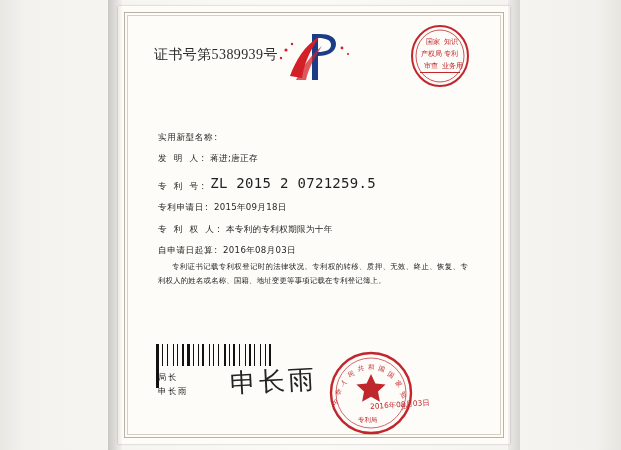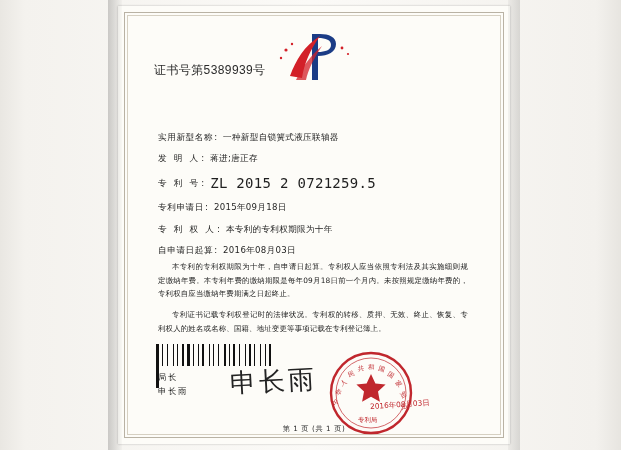--- a/index.html
+++ b/index.html
@@ -66,24 +66,24 @@
     top: 0;
     width: 12px;
     height: 450px;
     background: linear-gradient(90deg, rgba(0,0,0,0.04), rgba(0,0,0,0.12));
   }
 
   
   .cert-no {
     position: absolute;
     left: 36px;
-    top: 56px;
-    font-size: 12px;
+    top: 40px;
+    font-size: 14px;
     color: #2a2a2a;
-    font-family: Liberation Sans, sans-serif;
+    font-family: Liberation Serif, serif;
     letter-spacing: 0.4px;
   }
 
   
   .emblem {
     position: absolute;
     left: 50%;
     top: 20px;
     transform: translateX(-50%);
     width: 96px;
@@ -115,21 +115,21 @@
 
   
   .fields {
     position: absolute;
     left: 40px;
     top: 126px;
     width: 316px;
   }
   .field-row {
     display: flex;
-    align-items: center;
+    align-items: flex-end;
     margin-bottom: 11px;
     font-size: 8.6px;
     color: #1f1f1f;
     line-height: 1.2;
   }
   .field-label {
     white-space: nowrap;
     letter-spacing: 2.2px;
   }
   .field-label.tight { letter-spacing: 0.6px; }
@@ -252,27 +252,41 @@
         <g fill="#d32028">
           <circle cx="20" cy="24" r="1.6"></circle>
           <circle cx="26" cy="18" r="1.2"></circle>
           <circle cx="15" cy="32" r="1.2"></circle>
           <circle cx="76" cy="22" r="1.4"></circle>
           <circle cx="82" cy="28" r="1.1"></circle>
         </g>
       </svg>
     </div>
 
+    <div class="stamp-oval">
+      <svg width="64" height="64" viewBox="0 0 64 64">
+        <ellipse cx="32" cy="32" rx="28" ry="30" fill="none" stroke="#c0272d" stroke-width="2"></ellipse>
+        <ellipse cx="32" cy="32" rx="24" ry="26" fill="none" stroke="#c0272d" stroke-width="0.8"></ellipse>
+        <g fill="#c0272d" font-family="DejaVu Sans" font-size="7">
+          <text x="18" y="20">国家</text>
+          <text x="36" y="20">知识</text>
+          <text x="13" y="32">产权局</text>
+          <text x="36" y="32">专利</text>
+          <text x="16" y="44">审查</text>
+          <text x="34" y="44">业务用</text>
+        </g>
+        <rect x="12" y="48" width="40" height="1" fill="#c0272d"></rect>
+      </svg>
+    </div>
 
 
     <div class="fields">
       <div class="field-row">
         <span class="field-label tight">实用新型名称</span>
         <span class="field-sep">:</span>
-        <span class="field-value">一种新型自锁簧式液压联轴器</span>
       </div>
       <div class="field-row">
         <span class="field-label">发 明 人</span>
         <span class="field-sep">:</span>
         <span class="field-value">蒋进;唐正存</span>
       </div>
       <div class="field-row">
         <span class="field-label">专 利 号</span>
         <span class="field-sep">:</span>
         <span class="field-value mono">ZL 2015 2 0721259.5</span>
@@ -288,21 +302,20 @@
         <span class="field-value">本专利的专利权期限为十年</span>
       </div>
       <div class="field-row">
         <span class="field-label tight">自申请日起算</span>
         <span class="field-sep">:</span>
         <span class="field-value">2016年08月03日</span>
       </div>
     </div>
 
     <div class="paragraphs">
-      <div class="para">本专利的专利权期限为十年，自申请日起算。专利权人应当依照专利法及其实施细则规定缴纳年费。本专利年费的缴纳期限是每年09月18日前一个月内。未按照规定缴纳年费的，专利权自应当缴纳年费期满之日起终止。</div>
       <div class="para">专利证书记载专利权登记时的法律状况。专利权的转移、质押、无效、终止、恢复、专利权人的姓名或名称、国籍、地址变更等事项记载在专利登记簿上。</div>
     </div>
 
     <div class="barcode"><i style="width: 3px; background: rgb(17, 17, 17);"></i><i style="width: 1px; background: transparent;"></i><i style="width: 1px; background: rgb(17, 17, 17);"></i><i style="width: 2px; background: transparent;"></i><i style="width: 1px; background: rgb(17, 17, 17);"></i><i style="width: 3px; background: transparent;"></i><i style="width: 1px; background: rgb(17, 17, 17);"></i><i style="width: 1px; background: transparent;"></i><i style="width: 1px; background: rgb(17, 17, 17);"></i><i style="width: 2px; background: transparent;"></i><i style="width: 2px; background: rgb(17, 17, 17);"></i><i style="width: 1px; background: transparent;"></i><i style="width: 3px; background: rgb(17, 17, 17);"></i><i style="width: 1px; background: transparent;"></i><i style="width: 1px; background: rgb(17, 17, 17);"></i><i style="width: 2px; background: transparent;"></i><i style="width: 1px; background: rgb(17, 17, 17);"></i><i style="width: 1px; background: transparent;"></i><i style="width: 2px; background: rgb(17, 17, 17);"></i><i style="width: 3px; background: transparent;"></i><i style="width: 1px; background: rgb(17, 17, 17);"></i><i style="width: 1px; background: transparent;"></i><i style="width: 1px; background: rgb(17, 17, 17);"></i><i style="width: 2px; background: transparent;"></i><i style="width: 1px; background: rgb(17, 17, 17);"></i><i style="width: 3px; background: transparent;"></i><i style="width: 2px; background: rgb(17, 17, 17);"></i><i style="width: 1px; background: transparent;"></i><i style="width: 1px; background: rgb(17, 17, 17);"></i><i style="width: 1px; background: transparent;"></i><i style="width: 2px; background: rgb(17, 17, 17);"></i><i style="width: 2px; background: transparent;"></i><i style="width: 1px; background: rgb(17, 17, 17);"></i><i style="width: 3px; background: transparent;"></i><i style="width: 1px; background: rgb(17, 17, 17);"></i><i style="width: 1px; background: transparent;"></i><i style="width: 2px; background: rgb(17, 17, 17);"></i><i style="width: 1px; background: transparent;"></i><i style="width: 1px; background: rgb(17, 17, 17);"></i><i style="width: 3px; background: transparent;"></i><i style="width: 1px; background: rgb(17, 17, 17);"></i><i style="width: 2px; background: transparent;"></i><i style="width: 1px; background: rgb(17, 17, 17);"></i><i style="width: 1px; background: transparent;"></i><i style="width: 2px; background: rgb(17, 17, 17);"></i><i style="width: 1px; background: transparent;"></i><i style="width: 3px; background: rgb(17, 17, 17);"></i><i style="width: 1px; background: transparent;"></i></div>
 
     <div class="sig-block">
       <div>局长</div>
       <div>申长雨</div>
     </div>
     <div class="sig-hand">申长雨</div>
@@ -325,18 +338,17 @@
           <text transform="translate(72,43) rotate(60)">知</text>
           <text transform="translate(73,54) rotate(74)">识</text>
         </g>
         <g fill="#c0272d" font-family="DejaVu Sans" font-size="6.4">
           <text x="30" y="72">专利局</text>
         </g>
       </svg>
     </div>
     <div class="seal-date">2016年08月03日</div>
 
-    <div class="page-foot">第 1 页 (共 1 页)</div>
   </div>
 
   <div class="spine"></div>
   <div class="right-edge"></div>
 </div>
 
 </body></html>

